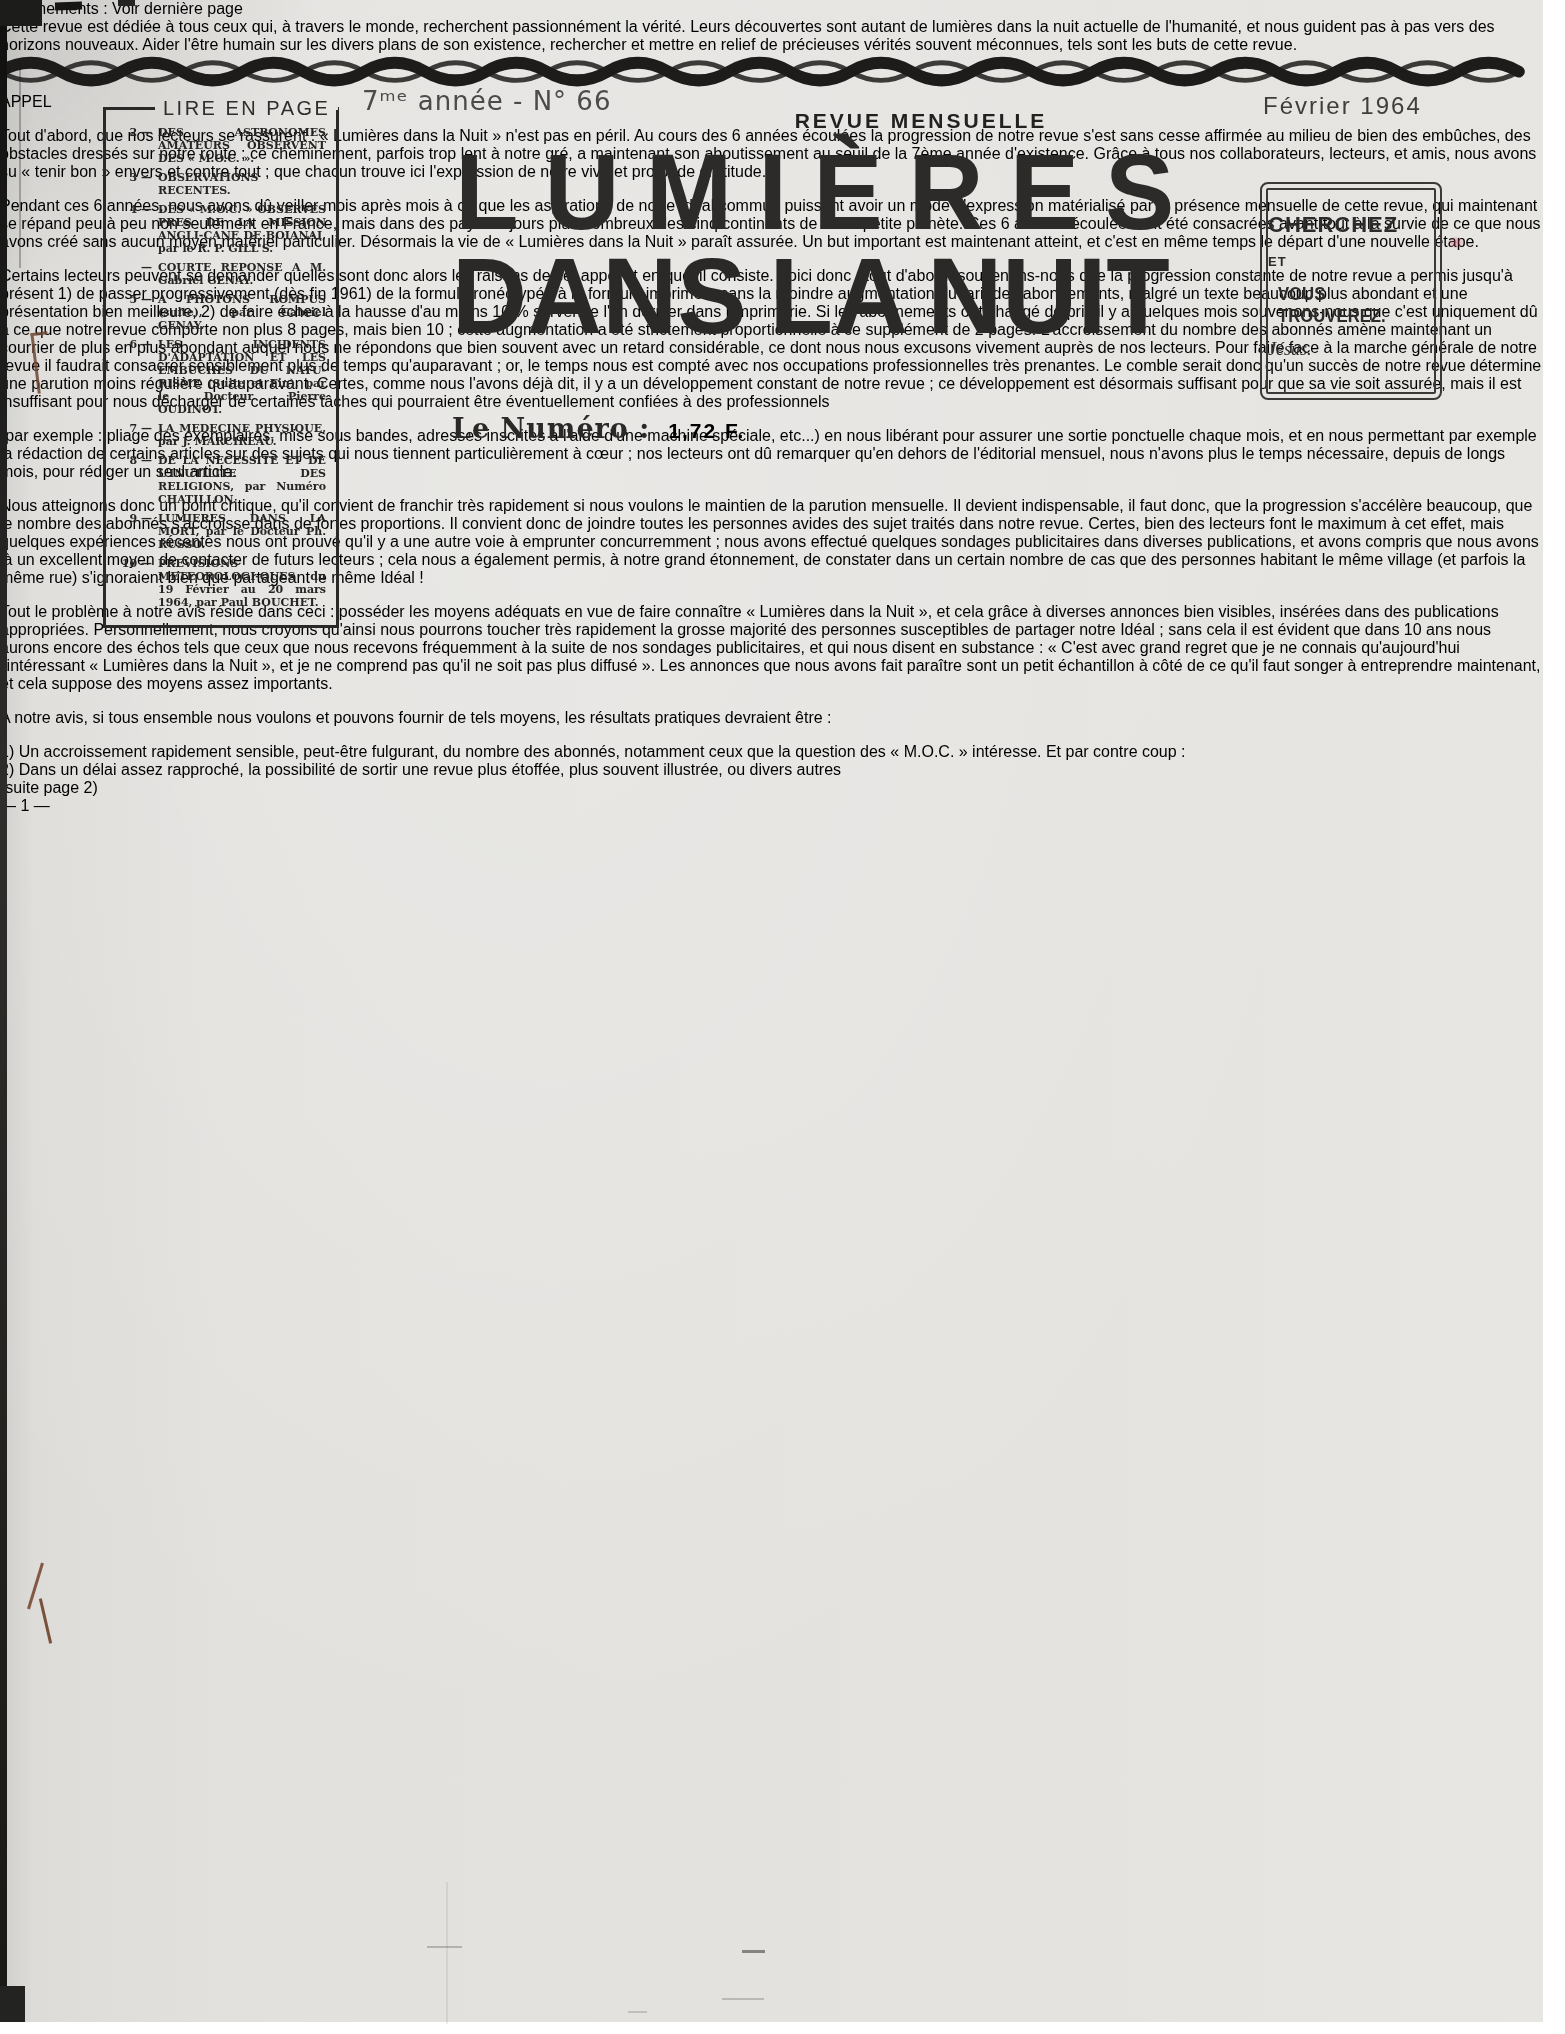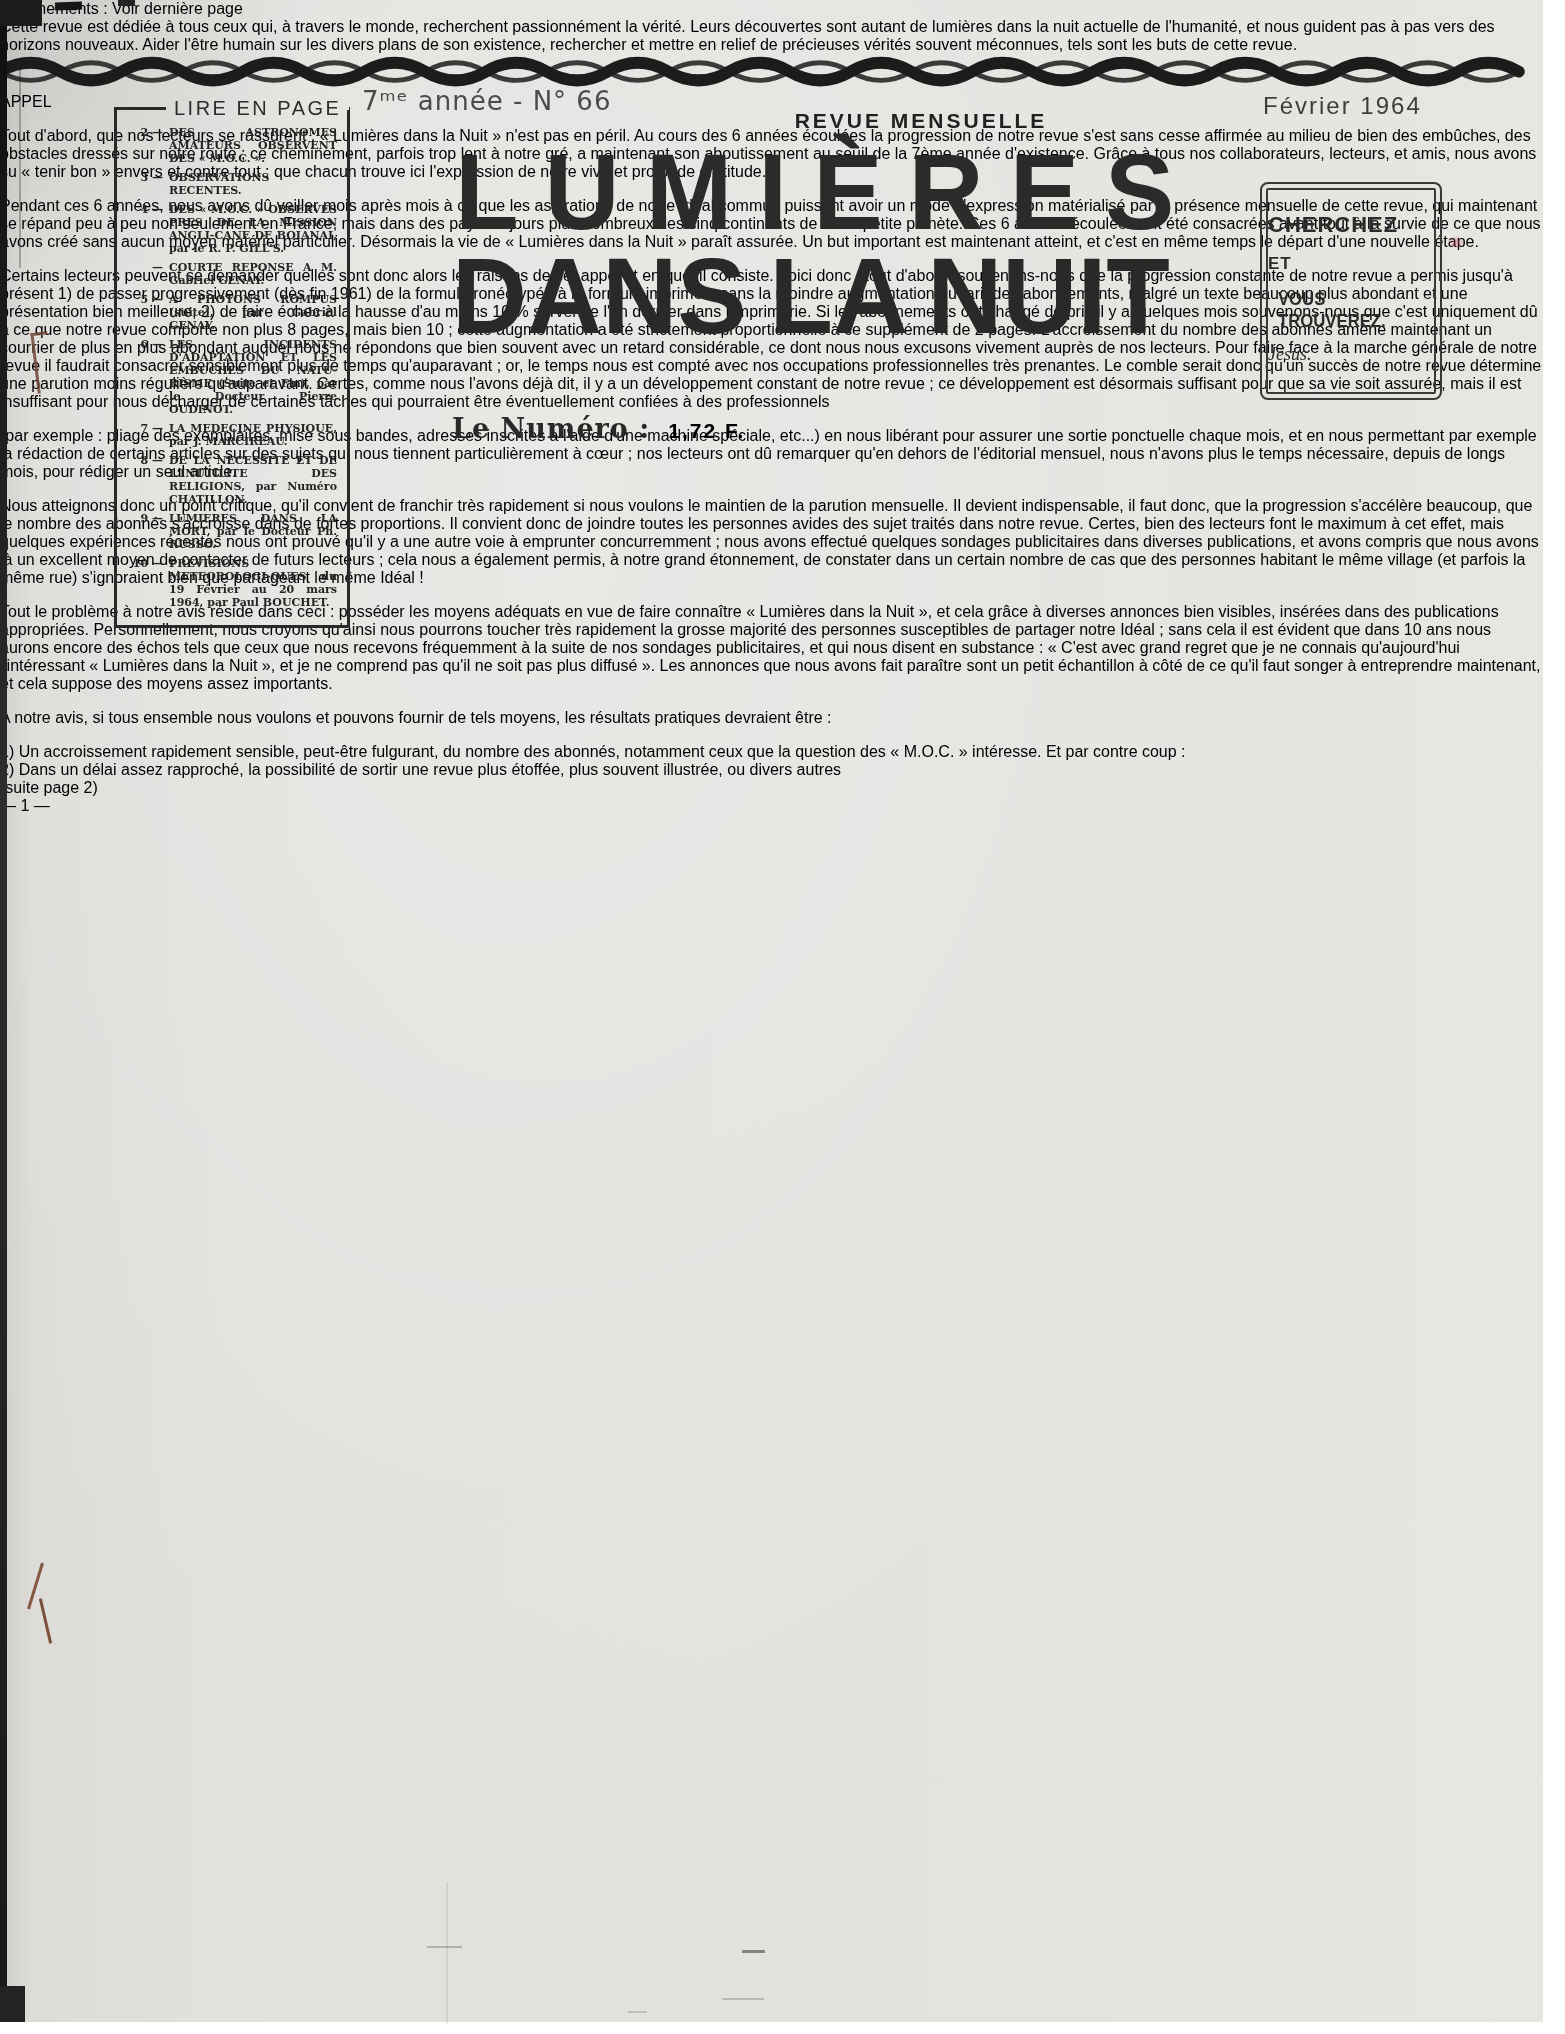--- a/index.html
+++ b/index.html
@@ -20,40 +20,40 @@
   .staple-2a{position:absolute;left:34px;top:1562px;width:3px;height:48px;background:#7a4a33;transform:rotate(17deg);opacity:.9;}
   .staple-2b{position:absolute;left:44px;top:1598px;width:3px;height:46px;background:#6e4128;transform:rotate(-13deg);opacity:.9;}
   .red-smudge{position:absolute;left:1447px;top:236px;width:18px;height:13px;background:radial-gradient(rgba(196,70,92,.45),transparent 72%);}
   .crease{position:absolute;left:446px;top:1882px;width:2px;height:142px;background:rgba(0,0,0,.07);}
   .dash-a{position:absolute;left:742px;top:1950px;width:23px;height:3px;background:rgba(55,55,55,.55);}
   .dash-b{position:absolute;left:427px;top:1946px;width:35px;height:2px;background:rgba(90,90,90,.35);}
   .dash-c{position:absolute;left:722px;top:1998px;width:42px;height:2px;background:rgba(100,100,100,.32);}
   .dash-d{position:absolute;left:628px;top:2011px;width:19px;height:2px;background:rgba(110,110,110,.3);}
 
   
-  .toc{position:absolute;left:103px;top:110px;width:236px;border:3px solid #2a2927;border-top:none;padding:16px 10px 10px 12px;box-sizing:border-box;margin-left:11px;}
+  .toc{position:absolute;left:103px;top:110px;width:236px;border:3px solid #2a2927;border-top:none;padding:16px 10px 10px 12px;box-sizing:border-box;}
   .toc-head{position:absolute;top:-13px;left:-3px;right:-3px;display:flex;align-items:center;}
   .toc-dash{height:0;border-top:3px solid #2a2927;}
   .toc-dash.l{width:52px;margin-right:8px;}
   .toc-dash.r{flex:1;margin-left:8px;}
   .toc-title{font-size:20px;letter-spacing:2.5px;color:#2e2d2b;white-space:nowrap;transform:scaleY(1.05);}
   .toc-item{display:flex;margin-bottom:6px;font-family:"DejaVu Serif",serif;font-weight:700;font-size:11px;line-height:13px;color:#262523;}
   .toc-num{flex:none;width:34px;text-align:right;margin-right:6px;white-space:nowrap;}
   .toc-text{flex:1;text-align:justify;}
 
   
   .issue-info{position:absolute;left:362px;top:86px;font-size:26px;color:#4c4b49;letter-spacing:1px;font-family:"DejaVu Sans",sans-serif;}
   .revue{position:absolute;left:786px;top:94px;width:270px;text-align:center;font-size:21px;font-weight:700;letter-spacing:3px;color:#222120;margin-top:15px;}
   .date{position:absolute;left:1263px;top:92px;font-size:24px;color:#3f3e3c;letter-spacing:2px;}
   .title-1{position:absolute;left:455px;top:140px;font-size:104px;line-height:1;font-weight:700;letter-spacing:26px;color:#2c2b29;white-space:nowrap;transform:scaleY(1.04);}
   .title-2{position:absolute;left:452px;top:244px;font-size:104px;line-height:1;font-weight:700;letter-spacing:0px;word-spacing:-6px;color:#2a2927;white-space:nowrap;transform:scaleY(1.04);}
   .founder{position:absolute;left:455px;top:396px;width:765px;text-align:center;font-size:16px;letter-spacing:3px;word-spacing:8px;color:#333231;}
   .motto{position:absolute;left:1266px;top:188px;width:170px;height:206px;border:2px solid #3a3938;outline:2px solid #3a3938;outline-offset:4px;border-radius:2px;text-align:left;color:#2c2b29;box-sizing:border-box;}
   .motto-1{margin-top:22px;font-size:22px;font-weight:700;letter-spacing:1px;}
-  .motto-2{margin-top:16px;font-size:17px;font-weight:700;letter-spacing:1px;}
+  .motto-2{margin-top:16px;font-size:13px;font-weight:700;letter-spacing:1px;}
   .motto-3{margin-top:14px;font-size:19px;font-weight:700;transform:scaleX(.88);letter-spacing:0;}
   .motto-4{margin-top:12px;font-family:Liberation Serif, serif;font-style:italic;font-size:18px;}
   .price-row{position:absolute;left:452px;top:413px;display:flex;align-items:baseline;gap:18px;}
   .price-label{font-family:"DejaVu Serif",serif;font-weight:700;font-size:27px;color:#2a2928;letter-spacing:1px;}
   .price-value{font-size:21px;font-weight:700;letter-spacing:2px;color:#23![22;color:#232221;}
   .abonnements{position:absolute;left:1000px;top:418px;width:443px;text-align:right;font-family:"DejaVu Serif",serif;font-style:italic;font-weight:700;font-size:23px;letter-spacing:1px;word-spacing:6px;color:#2b2a29;}
   .head-rule{position:absolute;left:447px;top:454px;width:998px;height:4px;background:#242323;}
   .intro{position:absolute;left:447px;top:462px;width:998px;font-size:16.5px;line-height:27.5px;text-align:justify;text-indent:28px;color:#3d3c3a;word-spacing:3px;}
   .rope{position:absolute;left:478px;top:556px;width:966px;height:22px;}
 

